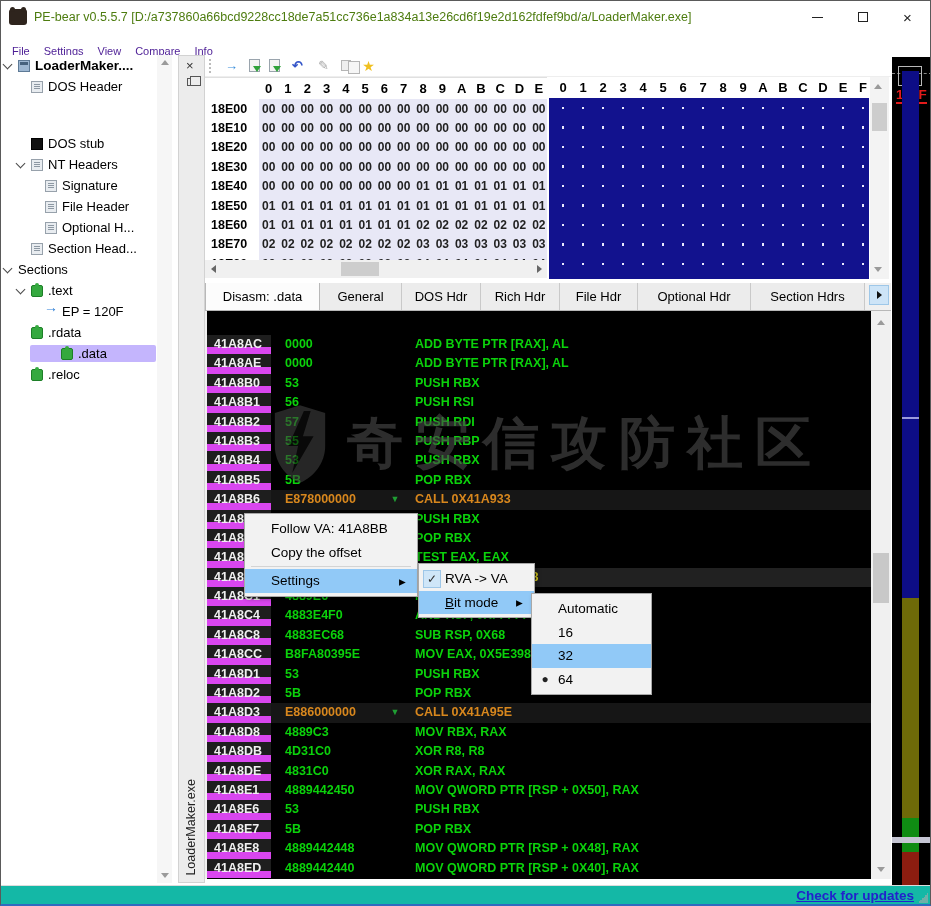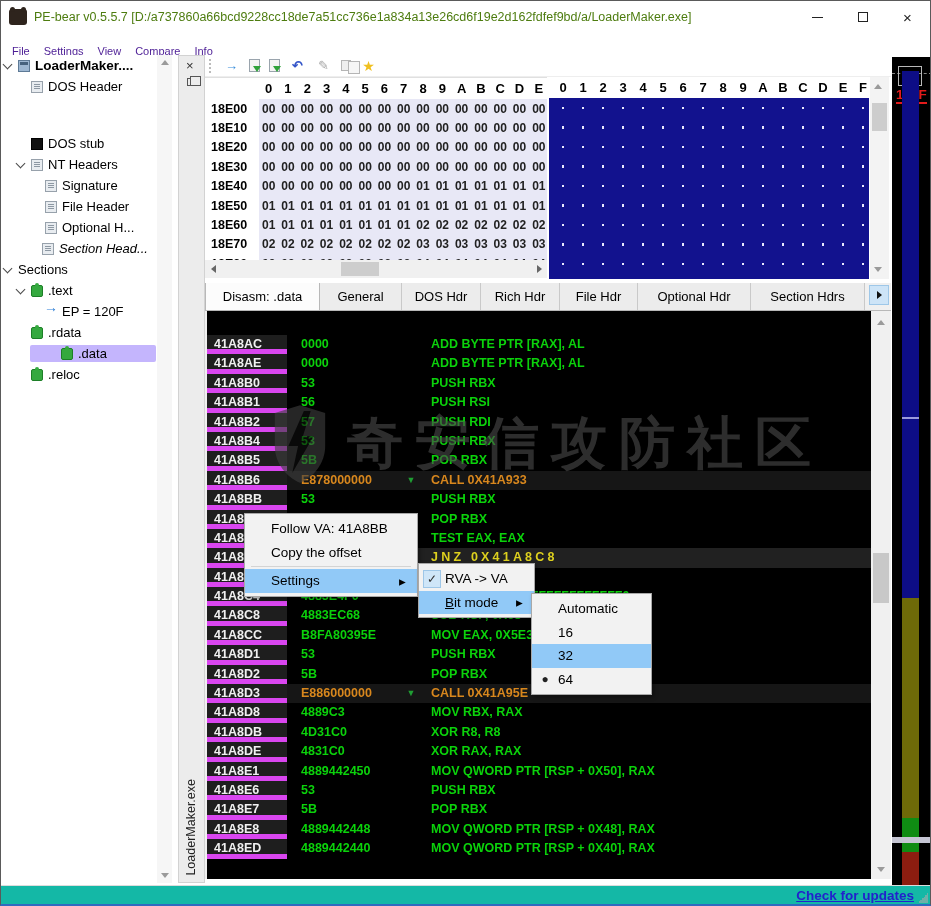--- a/index.html
+++ b/index.html
@@ -125,21 +125,21 @@
   .grid { position:absolute; left:204px; top:310px; width:686px; height:568px; background:#000; border-left:2px solid #f0f0f0; }
   .thead { position:absolute; left:0; top:0; width:666px; height:24px; background:#fafafa; border-bottom:1px solid #cfcfcf;
            display:flex; align-items:center; font-weight:bold; font-size:13px; color:#000; }
   .thead .h-addr{ width:68px; } .thead .h-hex{ width:136px; text-align:center; border-left:1px solid #e0e0e0;}
   .thead .h-dis{ width:238px; text-align:center; border-left:1px solid #e0e0e0;}
   .thead .h-hint{ flex:1; text-align:center; border-left:1px solid #e0e0e0;}
   .tbody { position:absolute; left:0; top:24px; width:666px; height:544px; overflow:hidden; }
   .drow { display:flex; height:19.4px; line-height:19.4px; background:#000; white-space:nowrap; }
   .drow.call { background:#161616; }
   .drow.sel  { background:#212121; }
-  .c-addr { width:80px; flex:0 0 auto; background:#1e1e1e; border-bottom:5px solid #d946ef;
+  .c-addr { width:64px; flex:0 0 auto; background:#1e1e1e; border-bottom:7px solid #d946ef;
             color:#f0f0f0; font-weight:bold; font-size:12.5px; padding-left:7px; }
   .c-hex  { width:112px; flex:0 0 auto; padding-left:14px; font-weight:bold; font-size:12.5px; }
   .c-mark { width:24px; flex:0 0 auto; font-size:9px; color:#1f9e33; text-align:center; }
   .c-dis  { width:238px; flex:0 0 auto; padding-left:8px; font-weight:bold; font-size:12.5px; }
   .c-hint { flex:1; }
   .fg-g { color:#0bd20b; } .fg-o { color:#d8871d; } .fg-y { color:#ddd01e; }
   .spread .c-dis { letter-spacing:3.2px; }
   .tsb { position:absolute; right:0; top:0; width:20px; height:568px; background:#f0f0f0; }
   .tsb .thumb { position:absolute; left:2px; top:242px; width:16px; height:50px; background:#c8c8c8; }
 
@@ -236,21 +236,21 @@
           <span class="tico ic-doc"></span>
           <span class="tlabel">File Header</span>
         </span>
       </div>
       <div class="trow" style="padding-left: 42px;">
         <span class="tinner">
           <span class="tico ic-doc"></span>
           <span class="tlabel">Optional H...</span>
         </span>
       </div>
-      <div class="trow" style="padding-left: 39px; font-style: italic;">
+      <div class="trow" style="padding-left: 28px;">
         <span class="tinner">
           <span class="tico ic-doc"></span>
           <span class="tlabel">Section Head...</span>
         </span>
       </div>
       <div class="trow" style="padding-left: 2px;">
         <span class="chev"></span>
         <span class="tinner">
           <span class="tlabel">Sections</span>
         </span>
@@ -1047,20 +1047,27 @@
           <span class="c-hint"></span>
         </div>
         <div class="drow">
           <span class="c-addr">41A8B2</span>
           <span class="c-hex fg-g">57</span>
           <span class="c-mark"></span>
           <span class="c-dis fg-g">PUSH RDI</span>
           <span class="c-hint"></span>
         </div>
         <div class="drow">
+          <span class="c-addr">41A8B3</span>
+          <span class="c-hex fg-g">55</span>
+          <span class="c-mark"></span>
+          <span class="c-dis fg-g">PUSH RBP</span>
+          <span class="c-hint"></span>
+        </div>
+        <div class="drow">
           <span class="c-addr">41A8B4</span>
           <span class="c-hex fg-g">53</span>
           <span class="c-mark"></span>
           <span class="c-dis fg-g">PUSH RBX</span>
           <span class="c-hint"></span>
         </div>
         <div class="drow">
           <span class="c-addr">41A8B5</span>
           <span class="c-hex fg-g">5B</span>
           <span class="c-mark"></span>

